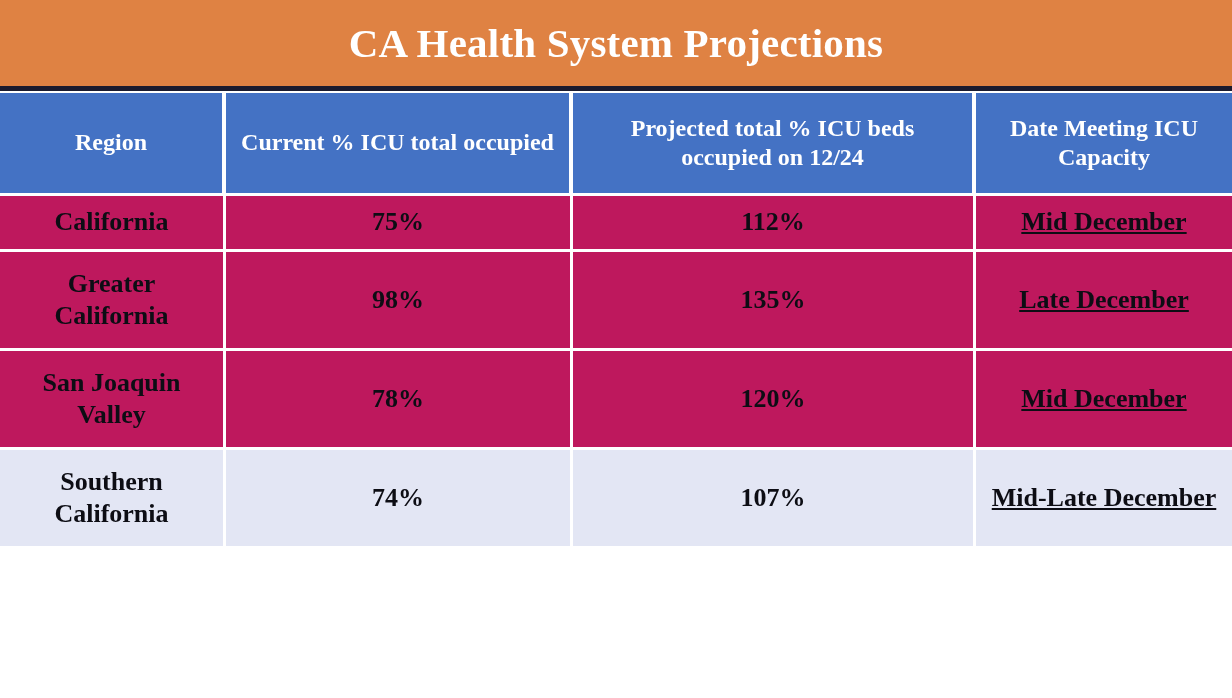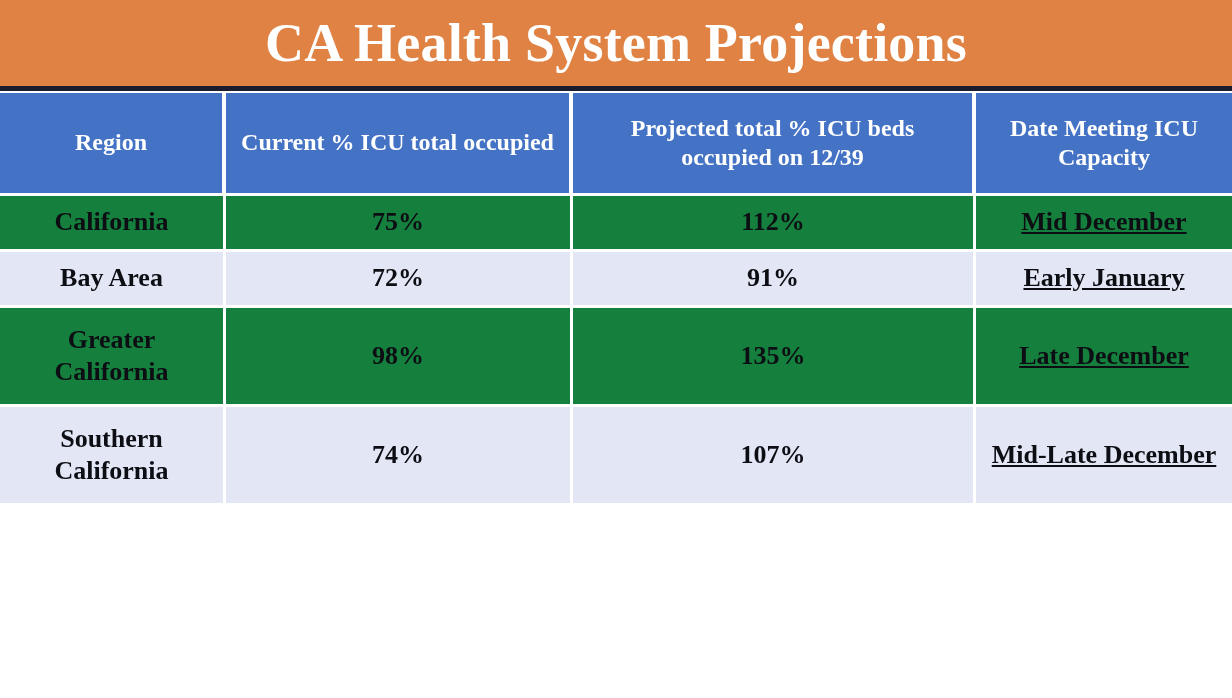--- a/index.html
+++ b/index.html
@@ -32,21 +32,21 @@
     background: #df8243;
     display: flex;
     align-items: center;
     justify-content: center;
     box-sizing: border-box;
   }
   .title-text {
     color: #ffffff;
     font-family: "Liberation Serif", "DejaVu Serif", serif;
     font-weight: bold;
-    font-size: 54px;
+    font-size: 41px;
     line-height: 1;
     letter-spacing: 0.2px;
     white-space: nowrap;
     text-align: center;
   }
 
   
   .banner-rule {
     position: absolute;
     left: 0;
@@ -103,21 +103,21 @@
     color: #0d0d14;
     text-align: center;
     vertical-align: middle;
     padding: 6px 8px;
     box-sizing: border-box;
     border-right: 3px solid #ffffff;
     border-bottom: 3px solid #ffffff;
   }
   tbody td:last-child { border-right: none; text-decoration: underline; }
 
-  tbody tr.band-dark td { background: #15803d; }
+  tbody tr.band-dark td { background: #be185d; }
   tbody tr.band-light td { background: #e3e6f4; }
 
   tbody tr.h-short td { height: 56px; }
   tbody tr.h-tall td { height: 99px; }
 </style>
 </head>
 <body>
 
 <div id="page">
 
@@ -132,42 +132,42 @@
       <colgroup>
         <col class="c-region">
         <col class="c-current">
         <col class="c-projected">
         <col class="c-date">
       </colgroup>
       <thead>
         <tr>
           <th>Region</th>
           <th>Current % ICU total occupied</th>
-          <th>Projected total % ICU beds occupied on 12/39</th>
+          <th>Projected total % ICU beds occupied on 12/24</th>
           <th>Date Meeting ICU Capacity</th>
         </tr>
       </thead>
       <tbody>
         <tr class="band-dark h-short">
           <td>California</td>
           <td>75%</td>
           <td>112%</td>
           <td>Mid December</td>
         </tr>
-        <tr class="band-light h-short">
-          <td>Bay Area</td>
-          <td>72%</td>
-          <td>91%</td>
-          <td>Early January</td>
-        </tr>
         <tr class="band-dark h-tall">
           <td>Greater California</td>
           <td>98%</td>
           <td>135%</td>
           <td>Late December</td>
+        </tr>
+        <tr class="band-dark h-tall">
+          <td>San Joaquin Valley</td>
+          <td>78%</td>
+          <td>120%</td>
+          <td>Mid December</td>
         </tr>
         <tr class="band-light h-tall">
           <td>Southern California</td>
           <td>74%</td>
           <td>107%</td>
           <td>Mid-Late December</td>
         </tr>
       </tbody>
     </table>
   </div>

